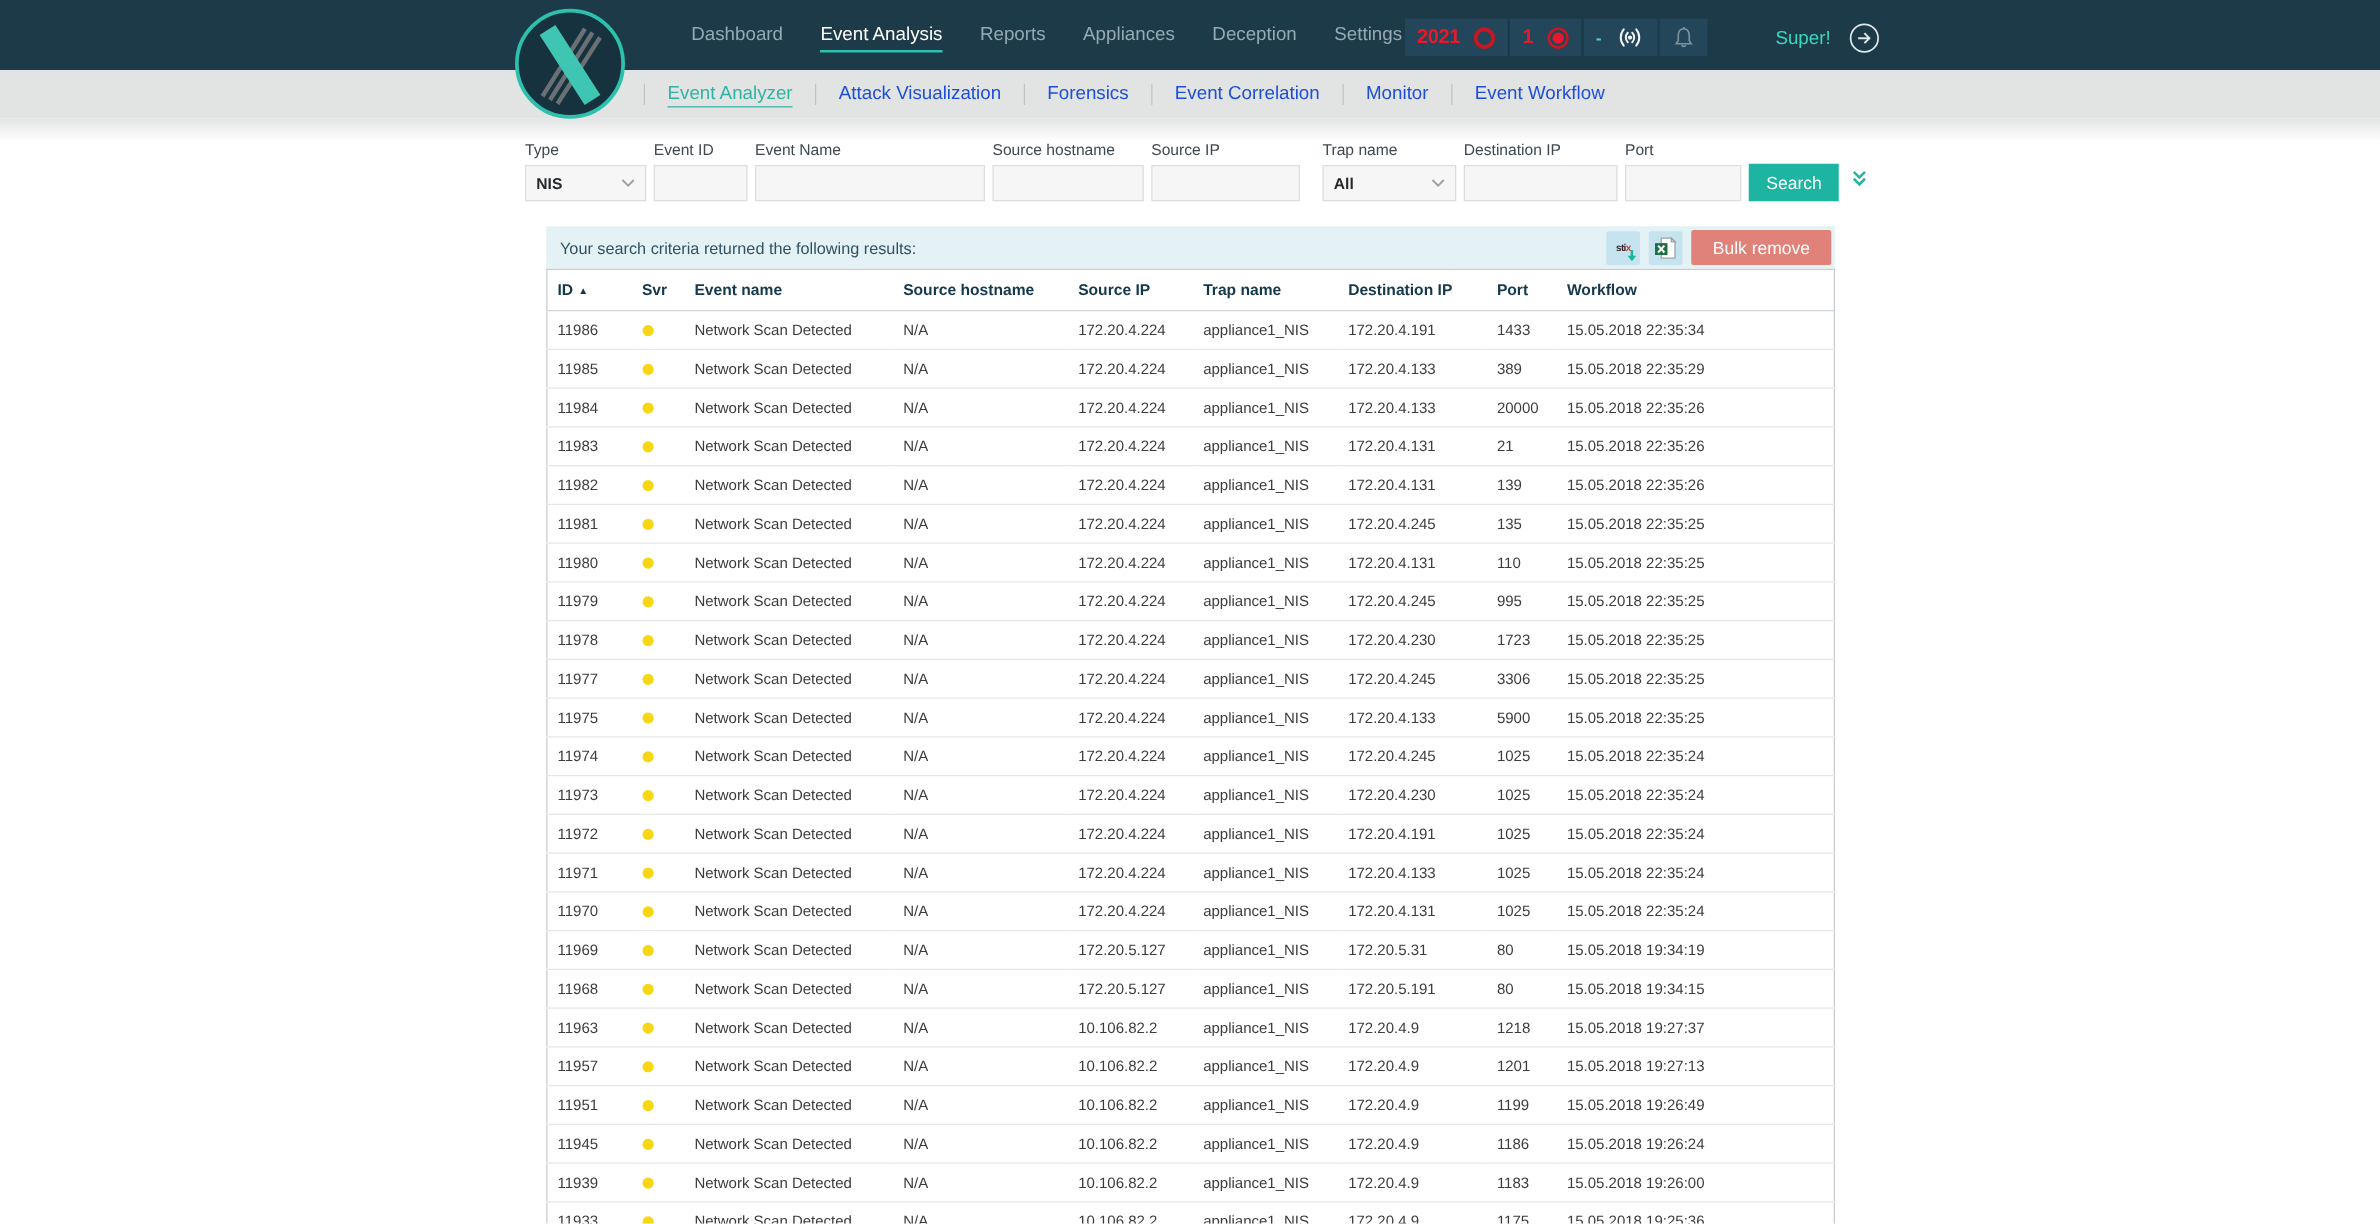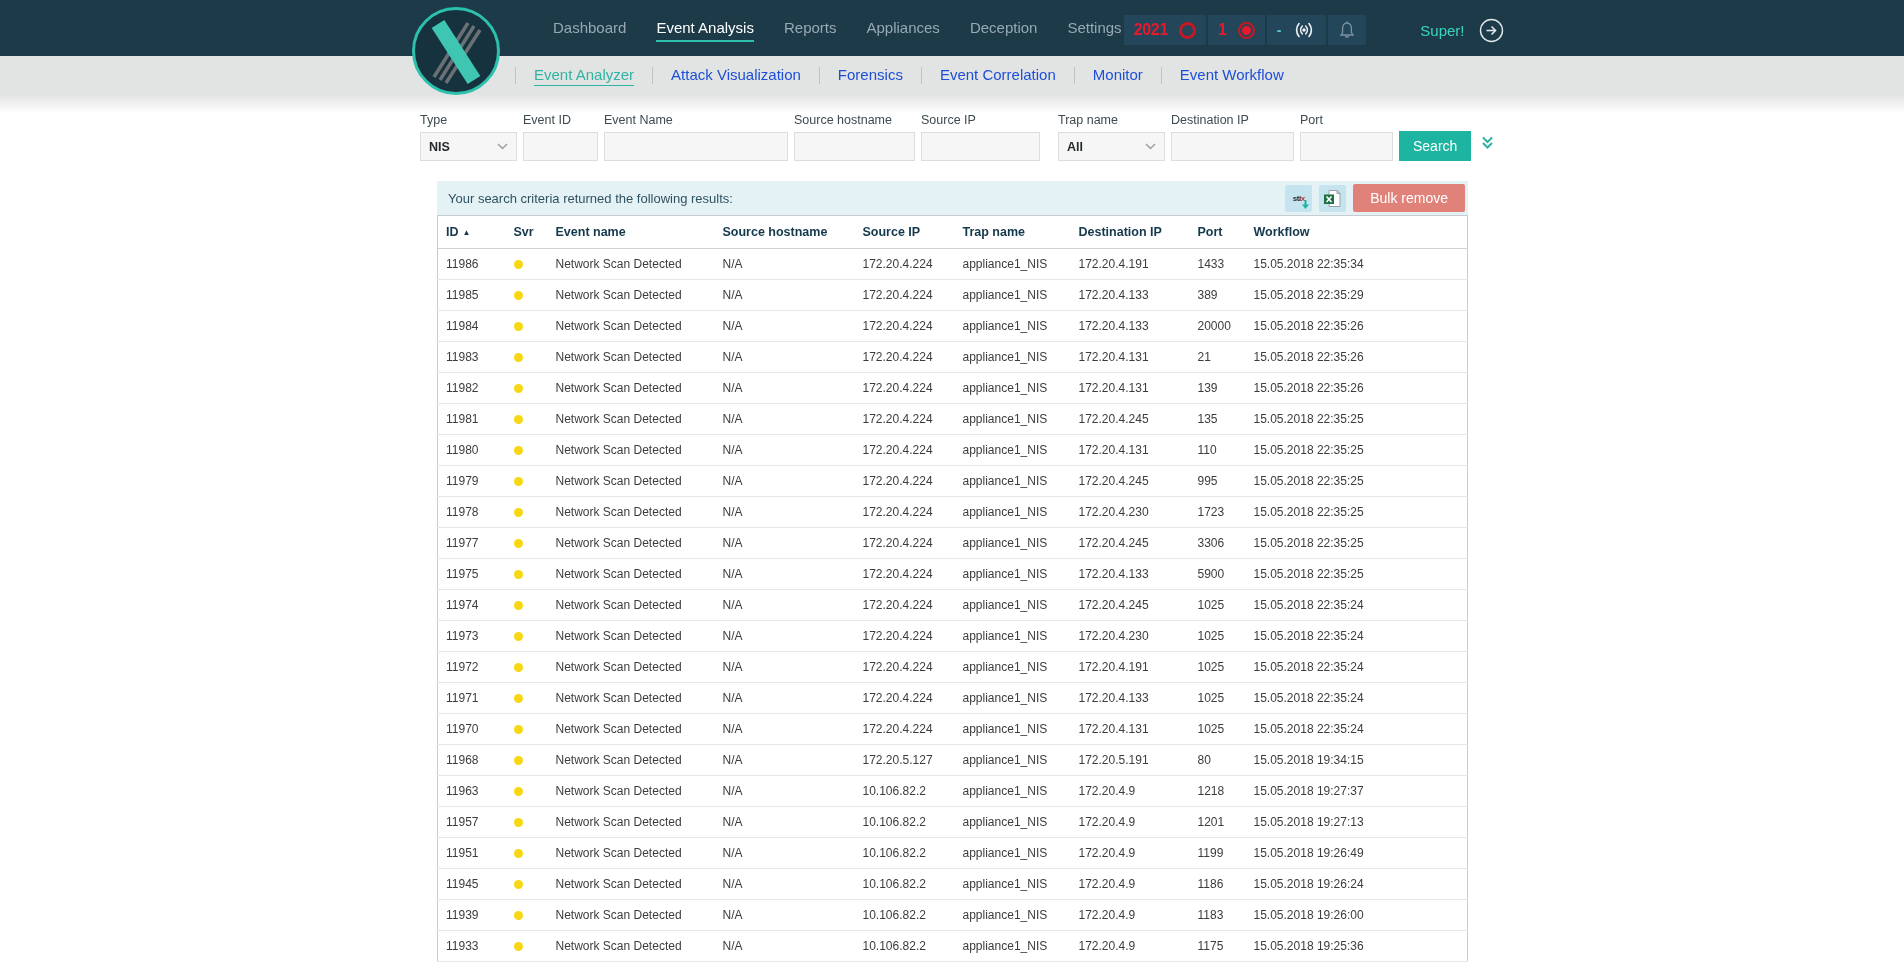--- a/index.html
+++ b/index.html
@@ -492,20 +492,31 @@
     <td><span class="dot yellow"></span></td>
     <td>Network Scan Detected</td>
     <td>N/A</td>
     <td>172.20.4.224</td>
     <td>appliance1_NIS</td>
     <td>172.20.4.131</td>
     <td>1025</td>
     <td>15.05.2018 22:35:24</td>
   </tr>
 
+  <tr>
+    <td>11969</td>
+    <td><span class="dot yellow"></span></td>
+    <td>Network Scan Detected</td>
+    <td>N/A</td>
+    <td>172.20.5.127</td>
+    <td>appliance1_NIS</td>
+    <td>172.20.5.31</td>
+    <td>80</td>
+    <td>15.05.2018 19:34:19</td>
+  </tr>
 
   <tr>
     <td>11968</td>
     <td><span class="dot yellow"></span></td>
     <td>Network Scan Detected</td>
     <td>N/A</td>
     <td>172.20.5.127</td>
     <td>appliance1_NIS</td>
     <td>172.20.5.191</td>
     <td>80</td>

